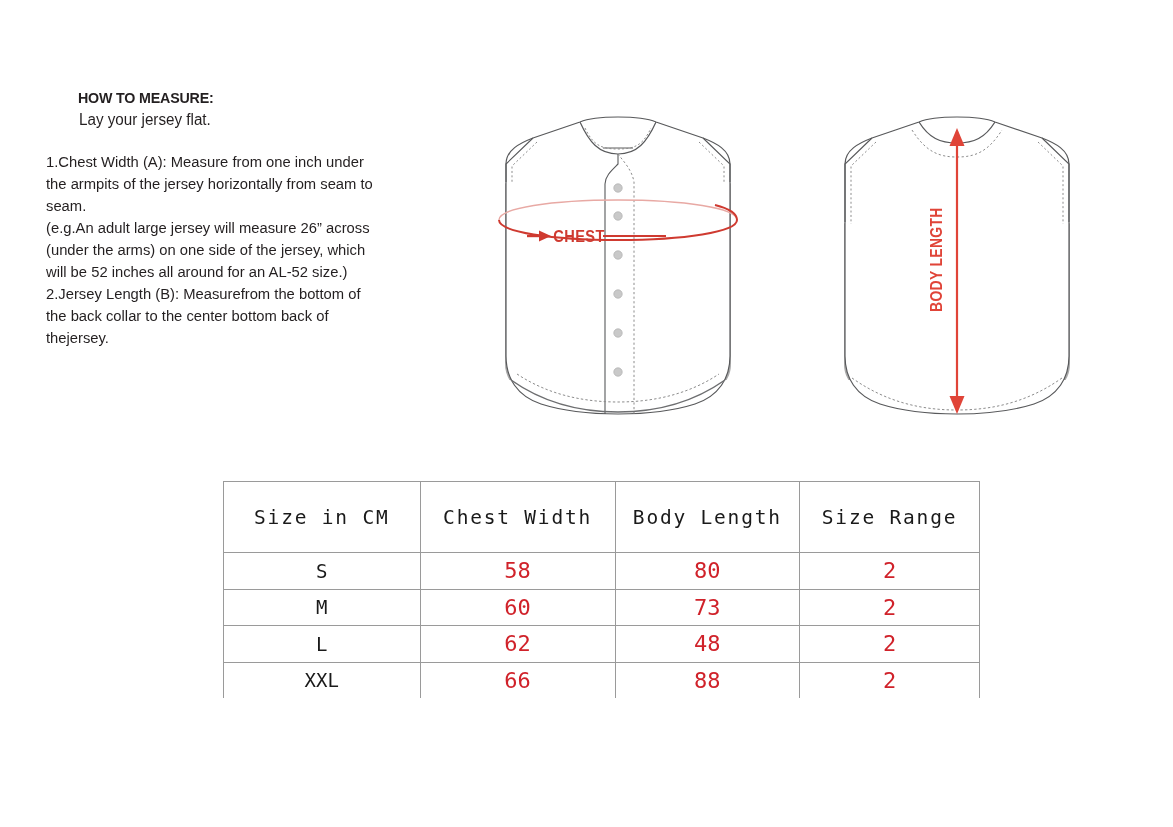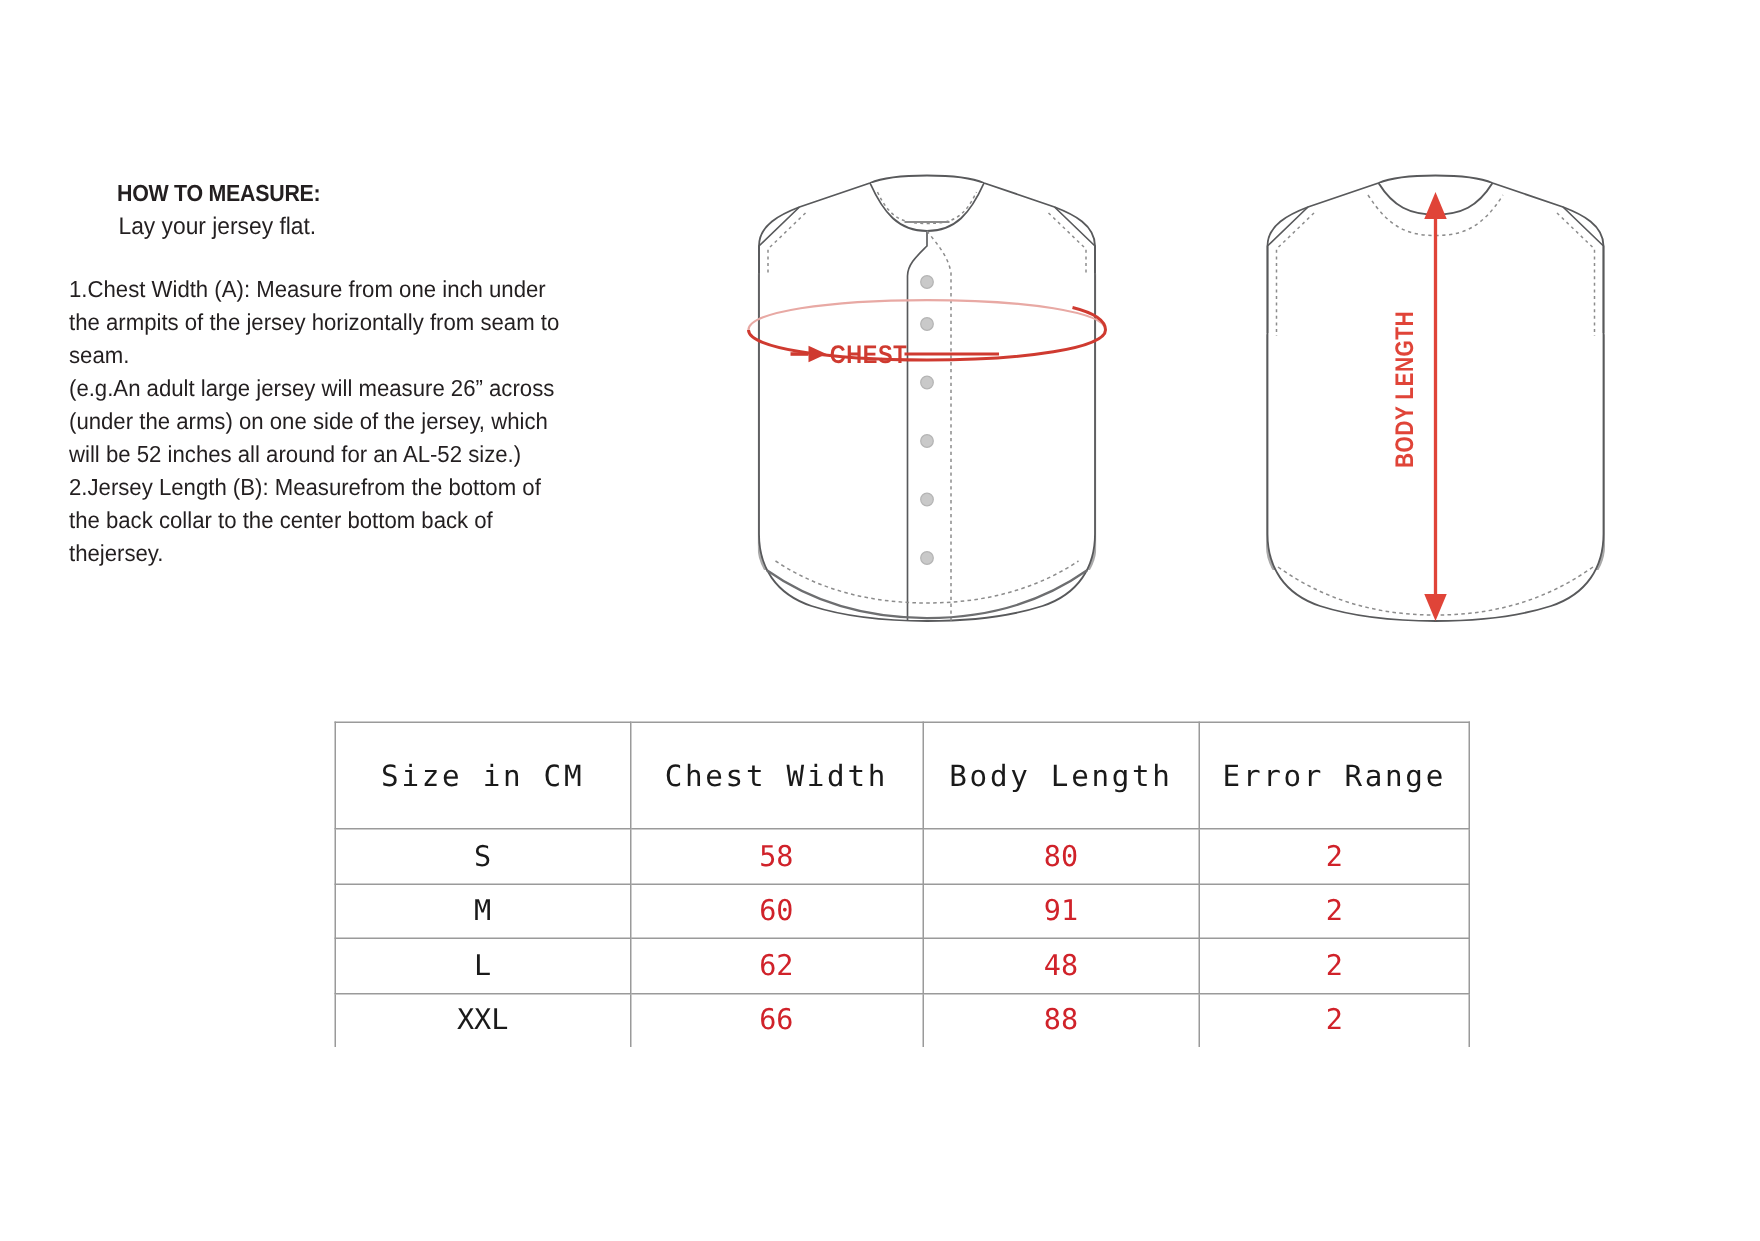--- a/index.html
+++ b/index.html
@@ -15,21 +15,20 @@
     font-family: "Liberation Sans", sans-serif;
     color: #231f20;
   }
 
   
   #instructions {
     position: absolute;
     left: 46px;
     top: 88px;
     width: 420px;
-    margin-top: 32px;
   }
   #how-to-title {
     font-family: "Liberation Sans", sans-serif;
     font-weight: bold;
     font-size: 15.5px;
     letter-spacing: -0.2px;
     margin-left: 32px;
     line-height: 1.25;
     transform: scaleX(0.92);
     transform-origin: left center;
@@ -86,21 +85,21 @@
     letter-spacing: 1.8px;
     color: #1a1a1a;
   }
   table#size-table td {
     height: 33.5px;
     font-size: 19px;
     color: #1a1a1a;
   }
   table#size-table td.num {
     color: #d0222a;
-    font-size: 19px;
+    font-size: 22px;
   }
   table#size-table tr:last-child td {
     border-bottom: none;
     margin-top: 15px;
   }
   
   col.c0 { width: 26.0%; }
   col.c1 { width: 25.8%; }
   col.c2 { width: 24.4%; }
   col.c3 { width: 23.8%; }
@@ -242,34 +241,34 @@
       <col class="c0">
         <col class="c1">
         <col class="c2">
         <col class="c3">
     </colgroup>
     <thead>
       <tr>
         <th>Size in CM</th>
         <th>Chest Width</th>
         <th>Body Length</th>
-        <th>Error Range</th>
+        <th>Size Range</th>
       </tr>
     </thead>
     <tbody>
       <tr>
         <td>S</td>
         <td class="num">58</td>
         <td class="num">80</td>
         <td class="num">2</td>
       </tr>
       <tr>
         <td>M</td>
         <td class="num">60</td>
-        <td class="num">91</td>
+        <td class="num">73</td>
         <td class="num">2</td>
       </tr>
       <tr>
         <td>L</td>
         <td class="num">62</td>
         <td class="num">48</td>
         <td class="num">2</td>
       </tr>
       <tr>
         <td>XXL</td>

